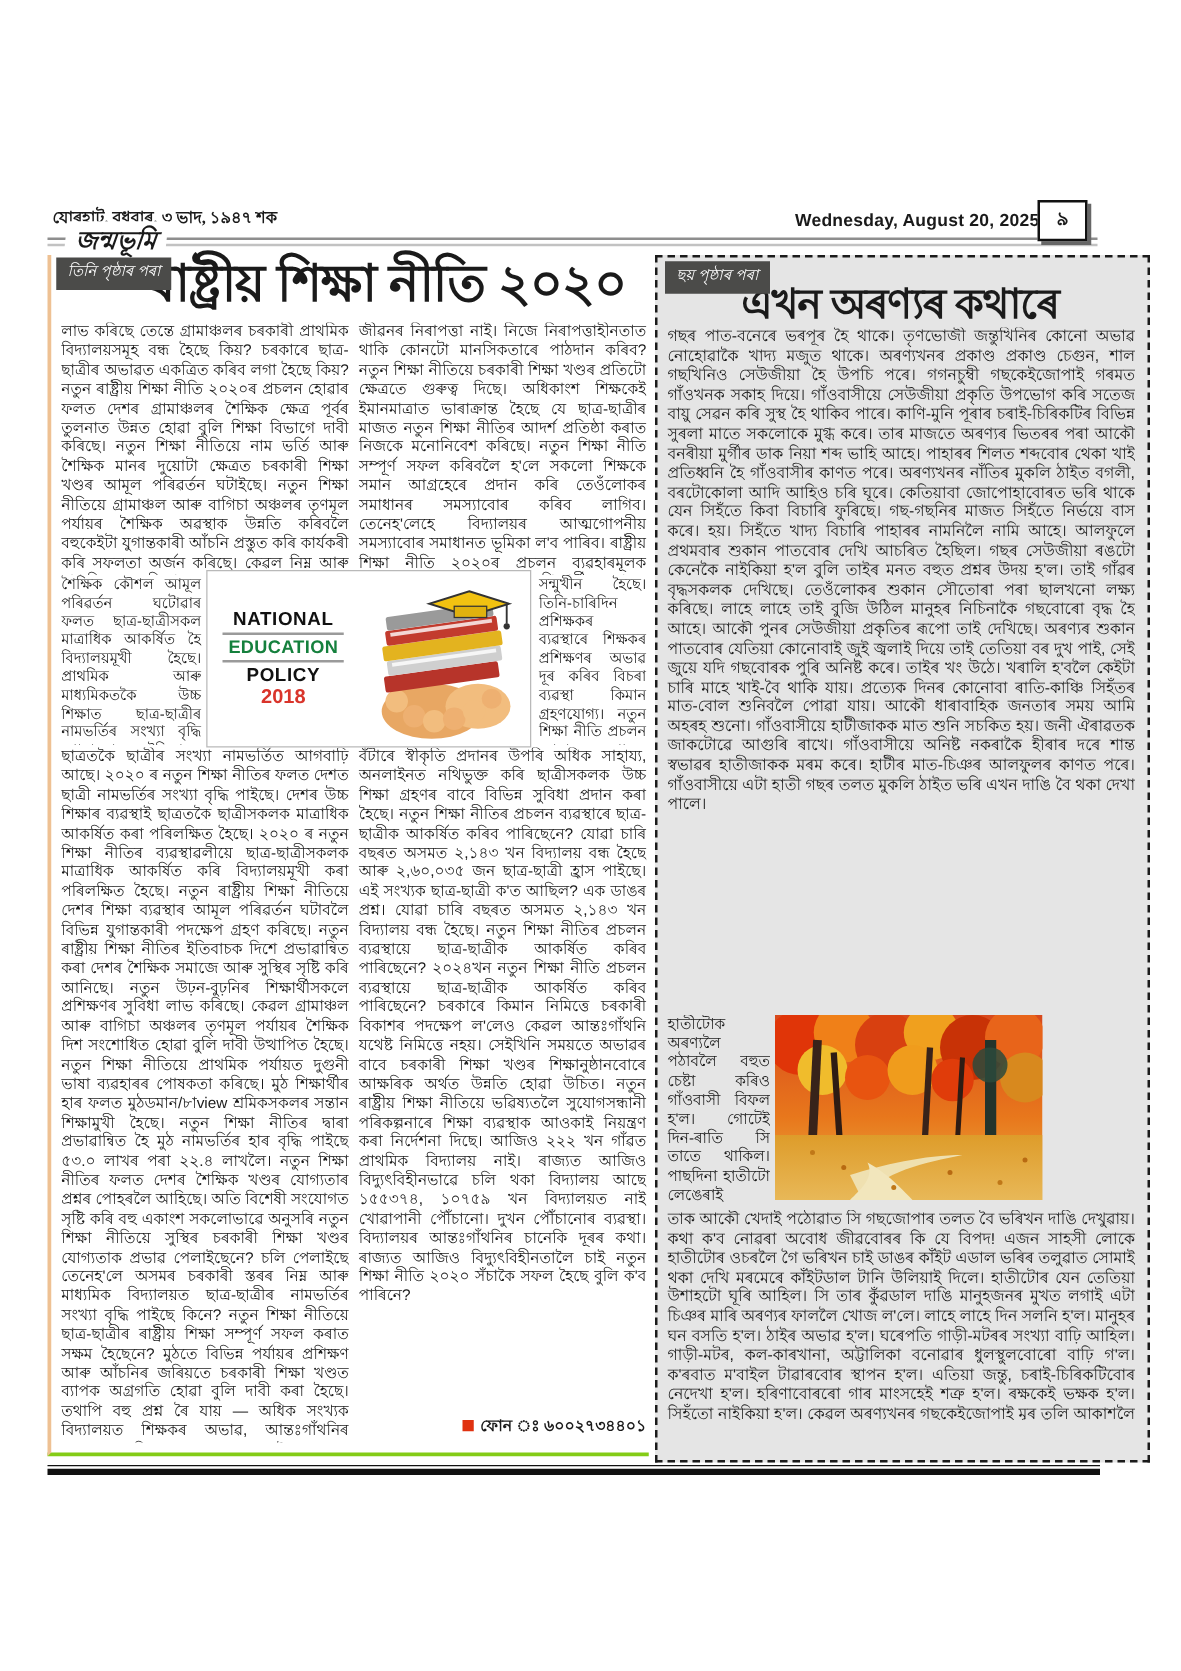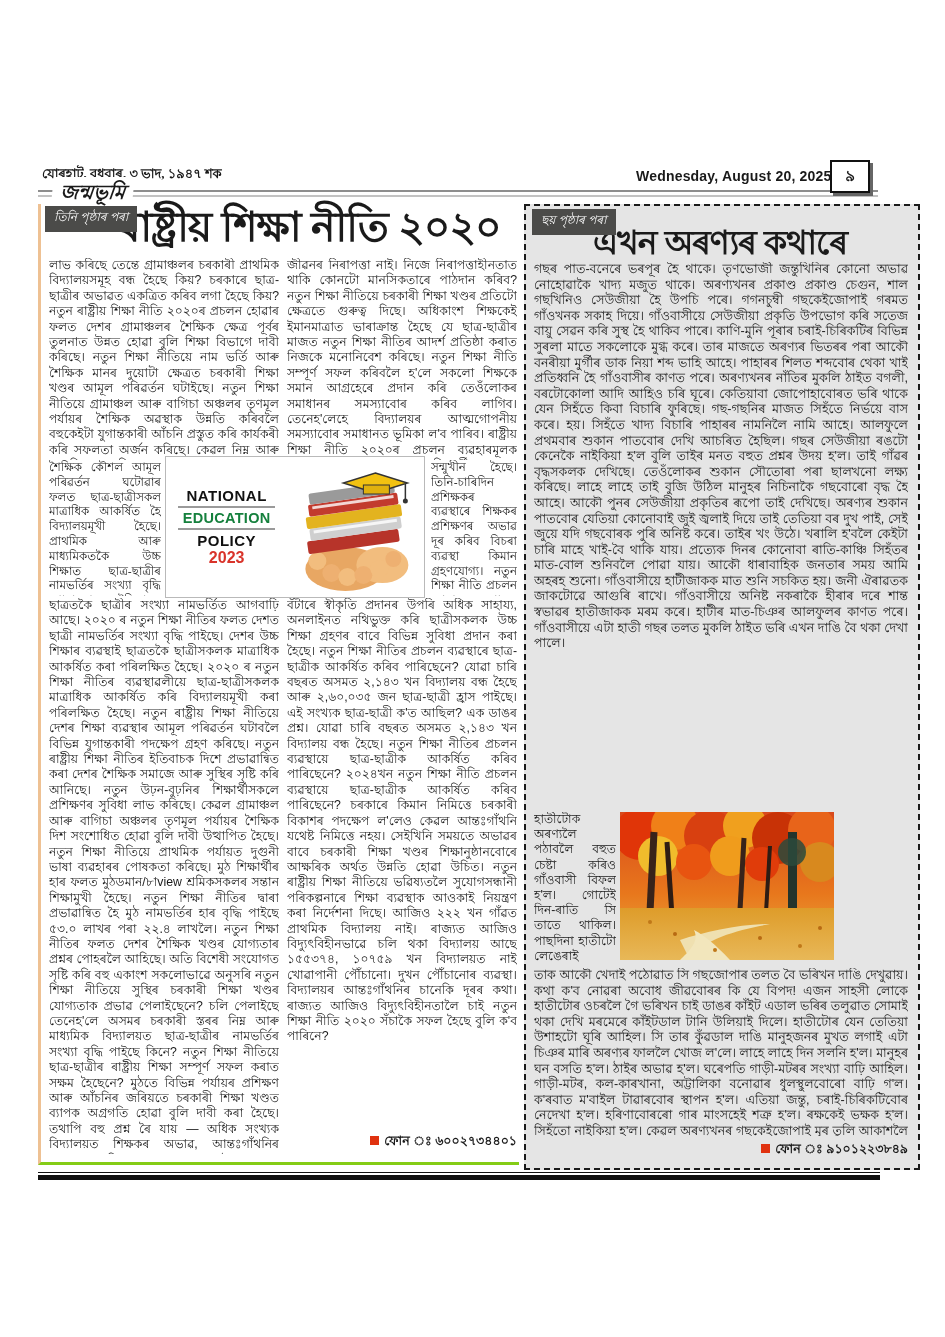--- a/index.html
+++ b/index.html
@@ -60,21 +60,21 @@
     <div class="abs body-txt" style="left:390px;top:256px;width:86px;height:136px;font-size:11.8px;line-height:14.8px;">সন্মুখীন হৈছে। তিনি-চাৰিদিন প্ৰশিক্ষকৰ ব্যৱস্থাৰে শিক্ষকৰ প্ৰশিক্ষণৰ অভাৱ দূৰ কৰিব বিচৰা ব্যৱস্থা কিমান গ্ৰহণযোগ্য। নতুন শিক্ষা নীতি প্ৰচলন হোৱাৰ পাছত বিদ্যালয়সমূহত ছাত্ৰতকৈ ছাত্ৰীৰ সংখ্যা বৃদ্ধি পোৱাৰ অন্য কাৰণ হৈছে চৰকাৰৰ আঁচনি। যেনে নিযুত মইনা আঁচনি, মহিলা উদ্যমিতা আঁচনি, গৱেষণামূলক বিষয়ত জড়িত থকা ছাত্ৰী শিক্ষাৰ্থীক</div>
     <div class="abs body-txt" style="left:246px;top:394px;width:230px;height:528px;">বঁটাৰে স্বীকৃতি প্ৰদানৰ উপৰি অধিক সাহায্য, অনলাইনত নথিভুক্ত কৰি ছাত্ৰীসকলক উচ্চ শিক্ষা গ্ৰহণৰ বাবে বিভিন্ন সুবিধা প্ৰদান কৰা হৈছে। নতুন শিক্ষা নীতিৰ প্ৰচলন ব্যৱস্থাৰে ছাত্ৰ-ছাত্ৰীক আকৰ্ষিত কৰিব পাৰিছেনে? যোৱা চাৰি বছৰত অসমত ২,১৪৩ খন বিদ্যালয় বন্ধ হৈছে আৰু ২,৬০,০৩৫ জন ছাত্ৰ-ছাত্ৰী হ্ৰাস পাইছে। এই সংখ্যক ছাত্ৰ-ছাত্ৰী ক'ত আছিল? এক ডাঙৰ প্ৰশ্ন। যোৱা চাৰি বছৰত অসমত ২,১৪৩ খন বিদ্যালয় বন্ধ হৈছে। নতুন শিক্ষা নীতিৰ প্ৰচলন ব্যৱস্থায়ে ছাত্ৰ-ছাত্ৰীক আকৰ্ষিত কৰিব পাৰিছেনে? ২০২৪খন নতুন শিক্ষা নীতি প্ৰচলন ব্যৱস্থায়ে ছাত্ৰ-ছাত্ৰীক আকৰ্ষিত কৰিব পাৰিছেনে? চৰকাৰে কিমান নিমিত্তে চৰকাৰী বিকাশৰ পদক্ষেপ ল'লেও কেৱল আন্তঃগাঁথনি যথেষ্ট নিমিত্তে নহয়। সেইখিনি সময়তে অভাৱৰ বাবে চৰকাৰী শিক্ষা খণ্ডৰ শিক্ষানুষ্ঠানবোৰে আক্ষৰিক অৰ্থত উন্নতি হোৱা উচিত। নতুন ৰাষ্ট্ৰীয় শিক্ষা নীতিয়ে ভৱিষ্যতলৈ সুযোগসন্ধানী পৰিকল্পনাৰে শিক্ষা ব্যৱস্থাক আওকাই নিয়ন্ত্ৰণ কৰা নিৰ্দেশনা দিছে। আজিও ২২২ খন গাঁৱত প্ৰাথমিক বিদ্যালয় নাই। ৰাজ্যত আজিও বিদ্যুৎবিহীনভাৱে চলি থকা বিদ্যালয় আছে ১৫৫৩৭৪, ১০৭৫৯ খন বিদ্যালয়ত নাই খোৱাপানী পৌঁচানো। দুখন পৌঁচানোৰ ব্যৱস্থা। বিদ্যালয়ৰ আন্তঃগাঁথনিৰ চানেকি দূৰৰ কথা। ৰাজ্যত আজিও বিদ্যুৎবিহীনতালৈ চাই নতুন শিক্ষা নীতি ২০২০ সঁচাকৈ সফল হৈছে বুলি ক'ব পাৰিনে?</div>
 
     <div class="abs nep-box" style="left:124px;top:252px;width:258px;height:140px;">
       <div class="nep-txt">
         <div class="nep-line1">NATIONAL</div>
         <div class="nep-sep"></div>
         <div class="nep-line2">EDUCATION</div>
         <div class="nep-sep"></div>
         <div class="nep-line3">POLICY</div>
-        <div class="nep-line4">2023</div>
+        <div class="nep-line4">2018</div>
       </div>
       <svg class="nep-illu" viewBox="0 0 136 140">
 
         <ellipse cx="58" cy="112" rx="40" ry="22" fill="#e8a763"></ellipse>
         <ellipse cx="95" cy="108" rx="26" ry="18" fill="#f2bd7e"></ellipse>
         <circle cx="30" cy="104" r="9" fill="#f2bd7e"></circle>
           <circle cx="44" cy="116" r="9" fill="#eeb071"></circle>
         <circle cx="60" cy="120" r="9" fill="#f2bd7e"></circle>
           <circle cx="76" cy="118" r="9" fill="#eeb071"></circle>
         <circle cx="92" cy="112" r="9" fill="#f2bd7e"></circle>
@@ -150,20 +150,17 @@
       <circle cx="30" cy="110" r="2" fill="#c07818"></circle>
         <circle cx="55" cy="122" r="2" fill="#b86a12"></circle>
       <circle cx="95" cy="138" r="2" fill="#c07818"></circle>
         <circle cx="140" cy="126" r="2" fill="#b86a12"></circle>
       <circle cx="180" cy="134" r="2" fill="#c07818"></circle>
         <circle cx="200" cy="116" r="2" fill="#b86a12"></circle>
     </svg>
 
     <div class="abs body-txt" style="left:8px;top:762px;width:374px;height:168px;font-size:12.6px;line-height:15.6px;">তাক আকৌ খেদাই পঠোৱাত সি গছজোপাৰ তলত বৈ ভৰিখন দাঙি দেখুৱায়। কথা ক'ব নোৱৰা অবোধ জীৱবোৰৰ কি যে বিপদ! এজন সাহসী লোকে হাতীটোৰ ওচৰলৈ গৈ ভৰিখন চাই ডাঙৰ কাঁইট এডাল ভৰিৰ তলুৱাত সোমাই থকা দেখি মৰমেৰে কাঁইটডাল টানি উলিয়াই দিলে। হাতীটোৰ যেন তেতিয়া উশাহটো ঘূৰি আহিল। সি তাৰ কুঁৱডাল দাঙি মানুহজনৰ মুখত লগাই এটা চিঞৰ মাৰি অৰণ্যৰ ফাললৈ খোজ ল'লে। লাহে লাহে দিন সলনি হ'ল। মানুহৰ ঘন বসতি হ'ল। ঠাইৰ অভাৱ হ'ল। ঘৰেপতি গাড়ী-মটৰৰ সংখ্যা বাঢ়ি আহিল। গাড়ী-মটৰ, কল-কাৰখানা, অট্টালিকা বনোৱাৰ ধুলস্থুলবোৰো বাঢ়ি গ'ল। ক'ৰবাত ম'বাইল টাৱাৰবোৰ স্থাপন হ'ল। এতিয়া জন্তু, চৰাই-চিৰিকটিবোৰ নেদেখা হ'ল। হৰিণাবোৰৰো গাৰ মাংসহেই শত্ৰু হ'ল। ৰক্ষকেই ভক্ষক হ'ল। সিহঁতো নাইকিয়া হ'ল। কেৱল অৰণ্যখনৰ গছকেইজোপাই মূৰ তুলি আকাশলৈ একে থৰে চাই ৰ'ল। সময়ৰ লগে লগে আলফুলজনীও ডাঙৰ হৈ আহিল। তাই বুজি উঠিলে মানুহৰ অভাৱবোৰ দিনক দিনে বাঢ়ি অহা, তাই দেখি আহিছে। প্ৰকৃতি ধ্বংস কৰি মানুহ অত্যাধুনিক হ'বলৈ গৈ আছে। গছ-গছনি অবিহনে জীৱন সম্ভৱ নহয়। গছ-গছনিয়ে আমাক প্ৰদূষণৰ পৰা মুক্ত কৰি অক্সিজেন যোগান ধৰে। জীৱ-জন্তু, চৰাই-চিৰিকটি সকলোৰে এই প্ৰকৃতিত জীয়াই থকাৰ অধিকাৰ আছে।</div>
 
-    <div class="abs phone-row" style="left:8px;top:934px;width:374px;">
-      <span class="phone-sq"></span><span>ফোন ঃ ৯১০১২২৩৮৪৯</span>
-    </div>
   </div>
 
   <div class="abs divider-bottom-thin"></div>
   <div class="abs divider-bottom-thick"></div>
 </div>
 
 </body></html>

